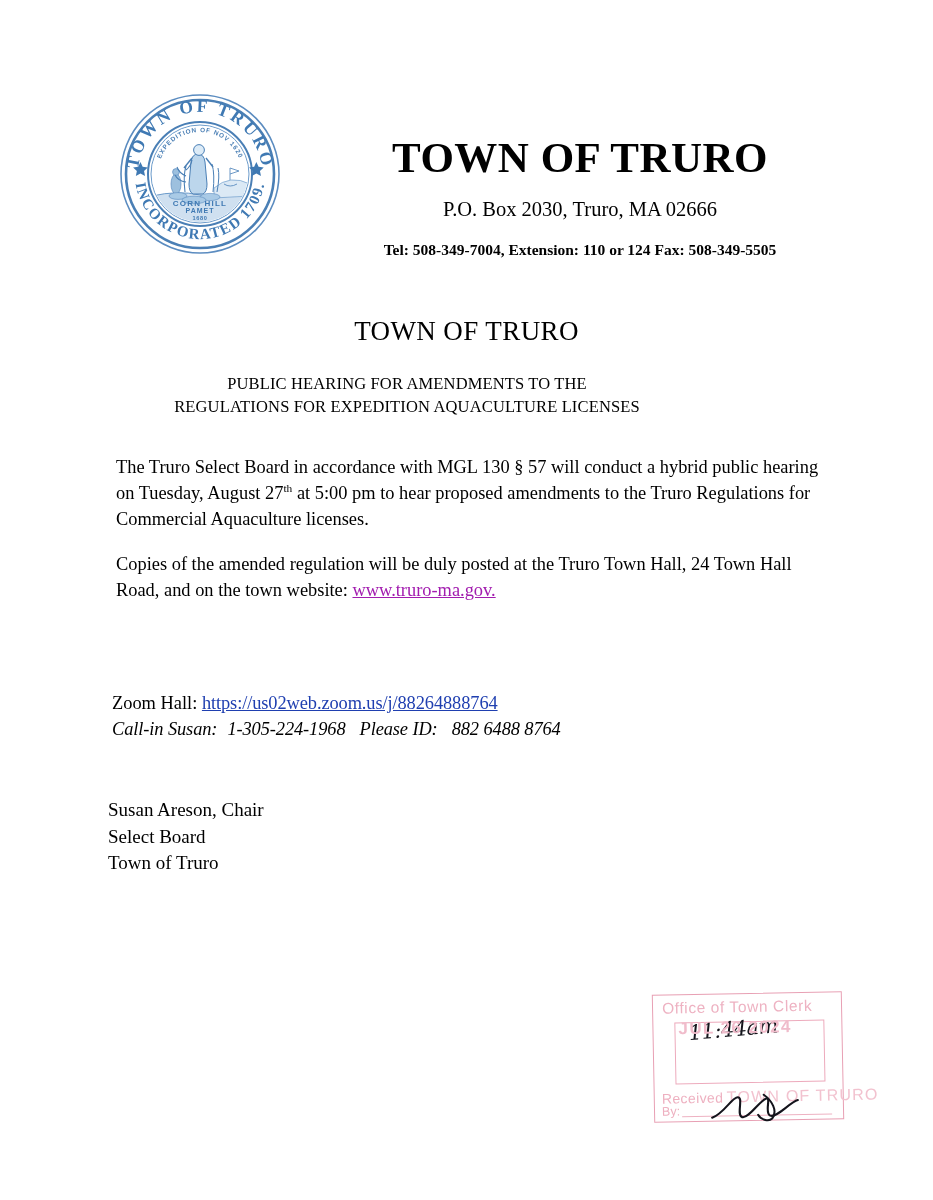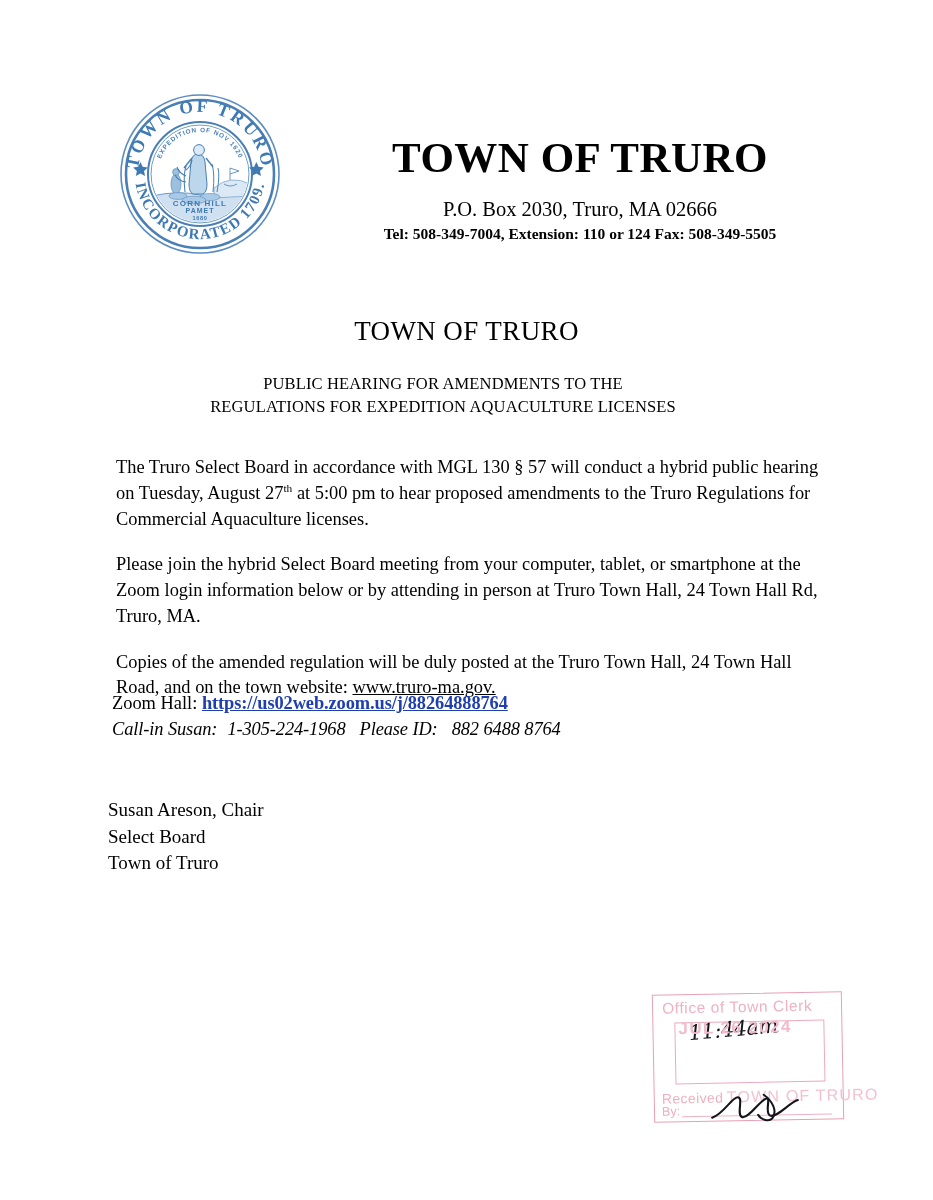--- a/index.html
+++ b/index.html
@@ -54,21 +54,21 @@
     font-family: "Liberation Serif", "DejaVu Serif", serif;
   }
   .head-addr {
     font-size: 20.5px;
     margin-top: 16px;
     line-height: 1.2;
   }
   .head-tel {
     font-size: 15.5px;
     font-weight: bold;
-    margin-top: 4px;
+    margin-top: 20px;
     line-height: 1.2;
   }
 
   
   .doc-title {
     position: absolute;
     left: 0;
     top: 316px;
     width: 933px;
     text-align: center;
@@ -77,55 +77,54 @@
   }
   .doc-subtitle {
     position: absolute;
     left: 0;
     top: 372px;
     width: 814px;
     text-align: center;
     font-size: 16.5px;
     line-height: 1.42;
     letter-spacing: 0.15px;
-    margin-left: 36px;
   }
 
   
   .body-block {
     position: absolute;
     left: 112px;
     top: 455px;
     width: 712px;
     font-size: 18.4px;
     line-height: 1.40;
   }
   .body-block p {
     margin: 0 0 20px 4px;
   }
   sup {
     font-size: 0.62em;
     vertical-align: super;
     line-height: 0;
   }
   .plainlink {
-    color: #000000;
+    color: #a21caf;
   }
 
   .zoom-block {
     position: absolute;
     left: 112px;
     top: 690px;
     width: 712px;
     font-size: 18.4px;
     line-height: 1.42;
   }
   .zoom-link {
     color: #1f3fb0;
-    font-weight: bold;
+    font-weight: normal;
     text-decoration: underline;
     letter-spacing: -0.1px;
   }
   .callin {
     font-style: italic;
     letter-spacing: -0.1px;
   }
   .callin .gap { display: inline-block; width: 10px; }
   .callin .gap2 { display: inline-block; width: 14px; }
 
@@ -349,21 +348,20 @@
 
   <div class="doc-title">TOWN OF TRURO</div>
   <div class="doc-subtitle">
     <div>PUBLIC HEARING FOR AMENDMENTS TO THE</div>
     <div>REGULATIONS FOR EXPEDITION AQUACULTURE LICENSES</div>
   </div>
 
   <div class="body-block">
     <p><span>The Truro Select Board in accordance with MGL 130 § 57 will conduct a hybrid public hearing on Tuesday, August 27</span><sup>th</sup><span> at 5:00 pm to hear proposed amendments to the Truro Regulations for Commercial Aquaculture licenses.</span></p>
 
-    <p>Please join the hybrid Select Board meeting from your computer, tablet, or smartphone at the Zoom login information below or by attending in person at Truro Town Hall, 24 Town Hall Rd, Truro, MA.</p>
 
     <p><span>Copies of the amended regulation will be duly posted at the Truro Town Hall, 24 Town Hall Road, and on the town website: </span><a class="plainlink" href="#">www.truro-ma.gov.</a></p>
   </div>
 
   <div class="zoom-block">
     <div><span>Zoom Hall: </span><a class="zoom-link" href="#">https://us02web.zoom.us/j/88264888764</a></div>
     <div class="callin"><span>Call-in Susan:</span><span class="gap"></span><span>1-305-224-1968</span><span class="gap2"></span><span>Please ID:</span><span class="gap2"></span><span>882 6488 8764</span></div>
   </div>
 
   <div class="signature-block">

